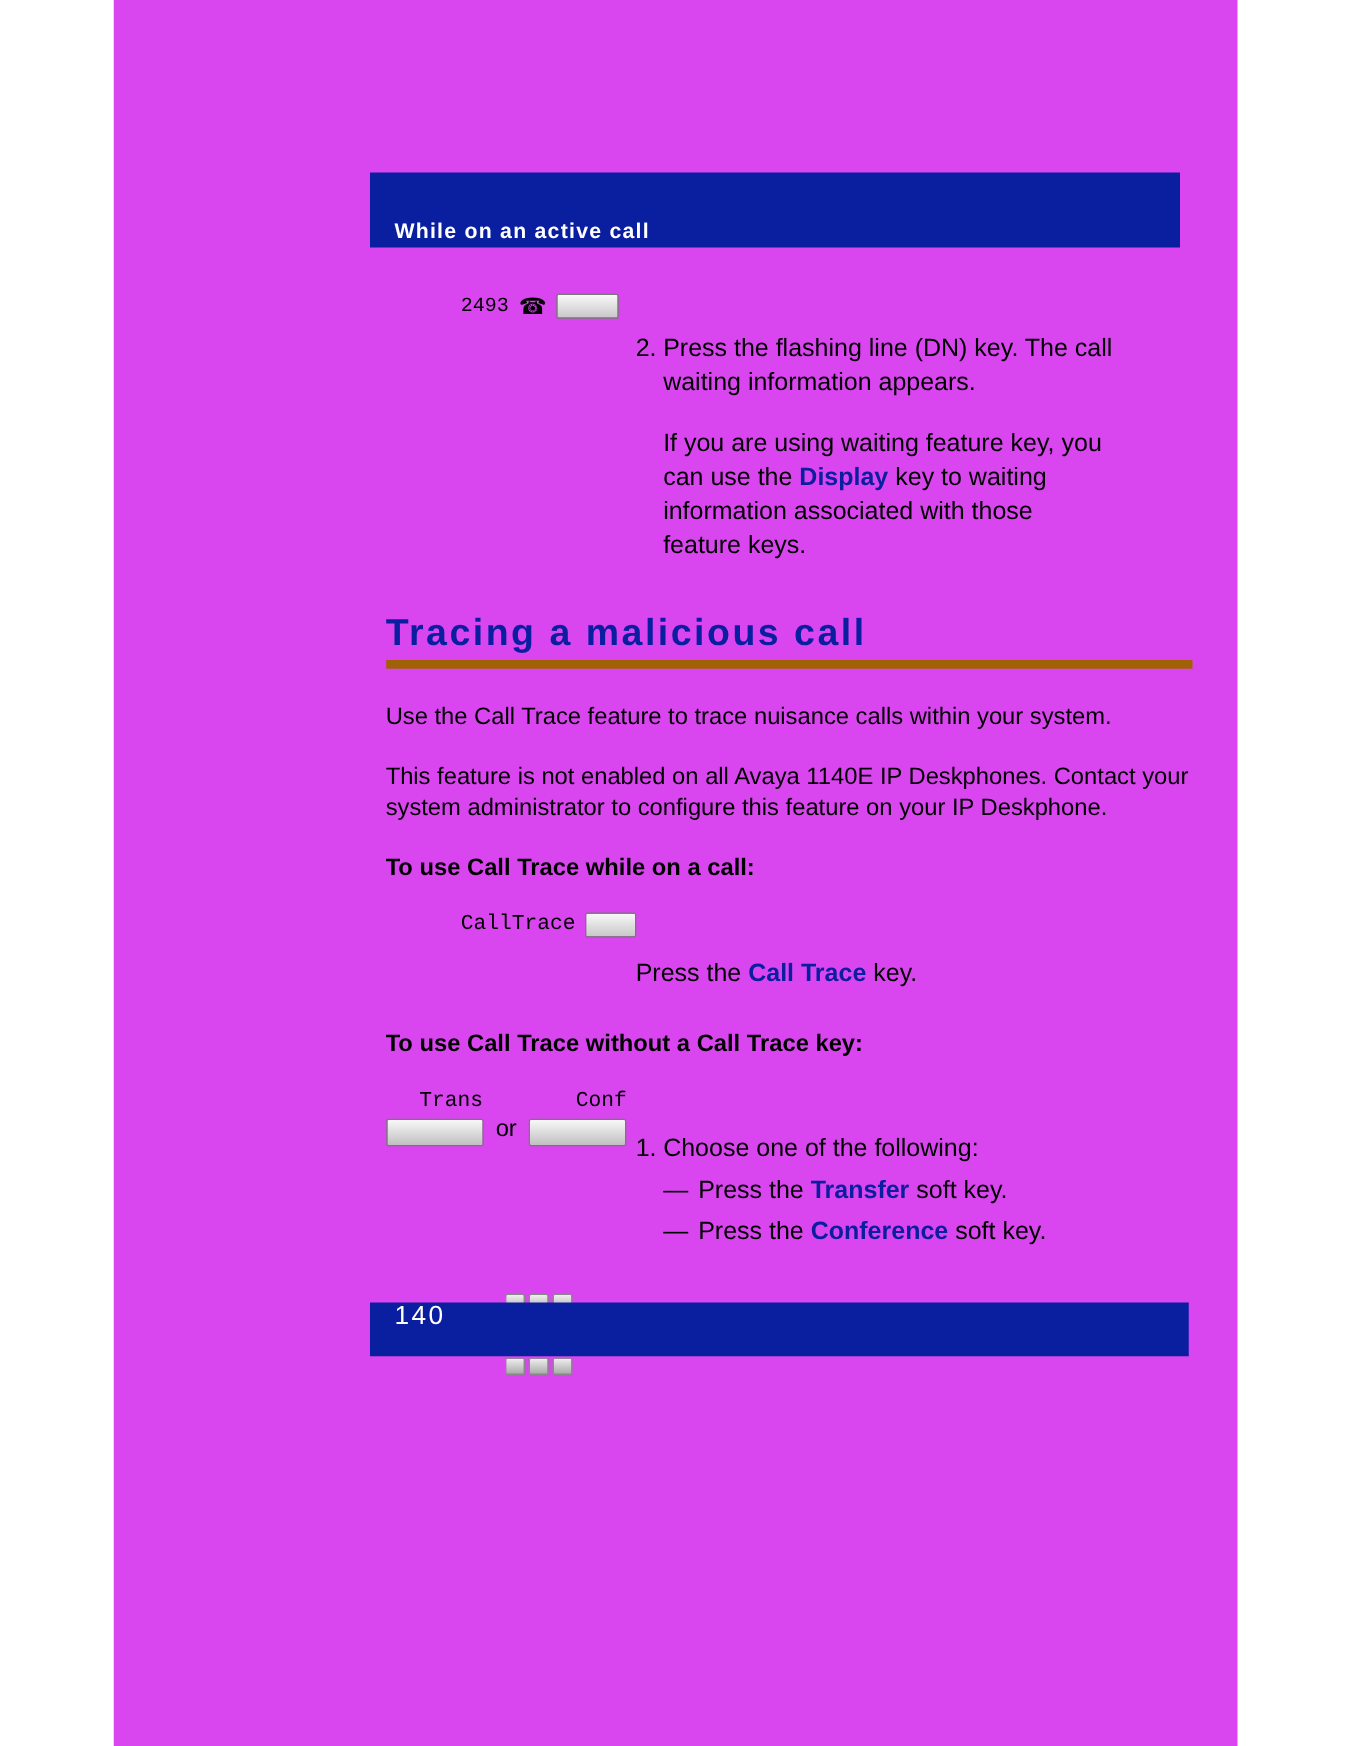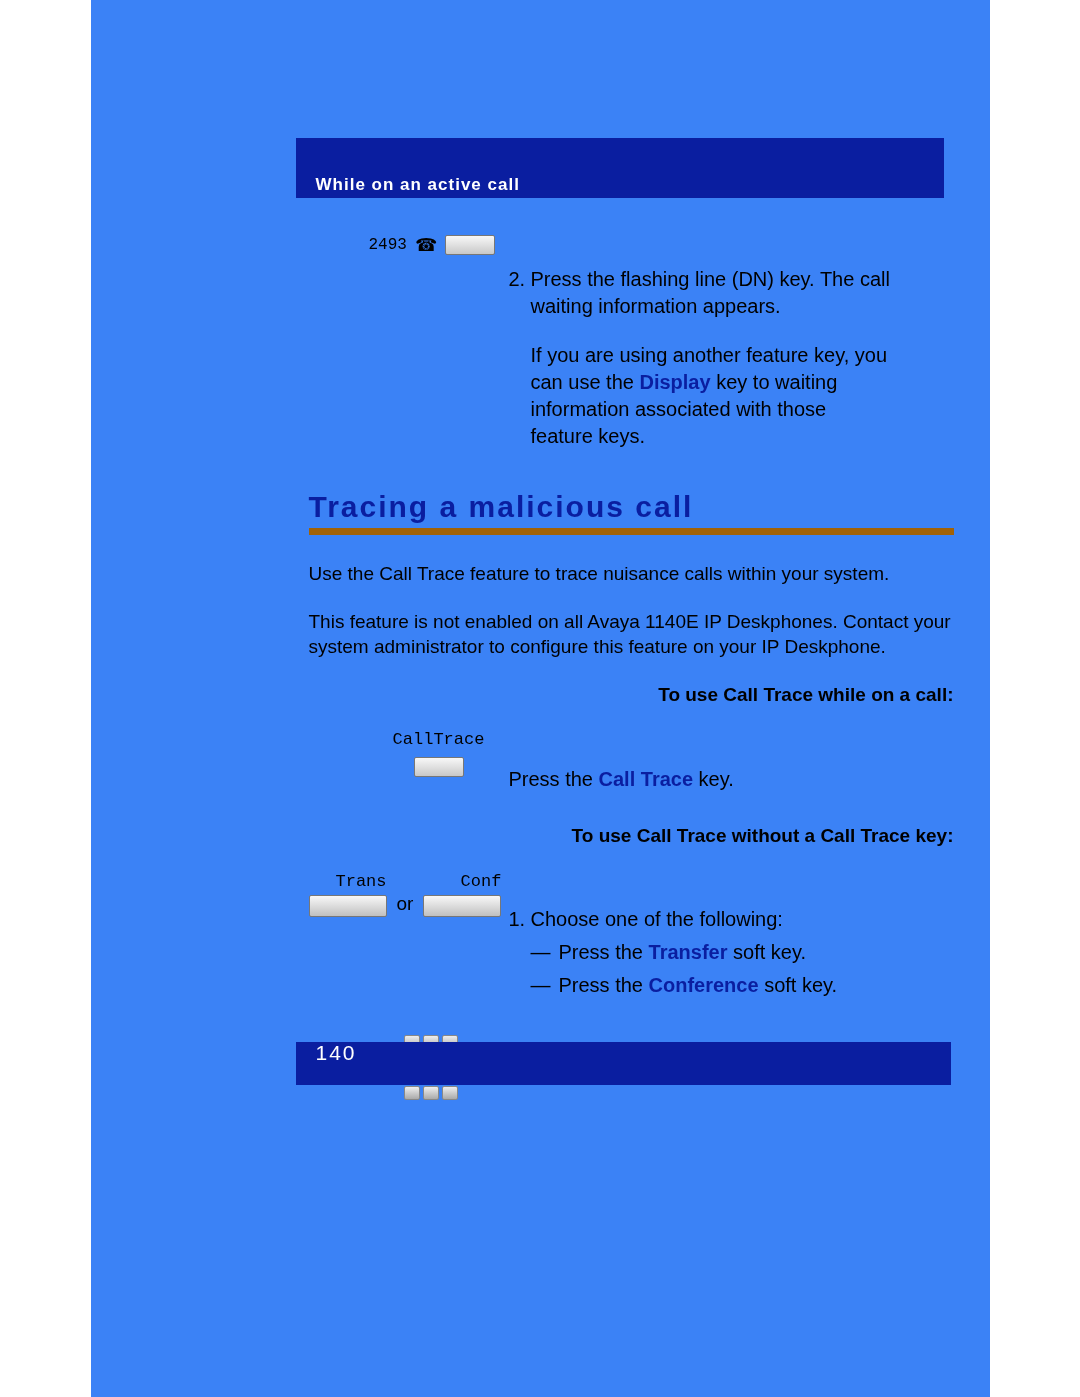--- a/index.html
+++ b/index.html
@@ -1,36 +1,36 @@
 <!DOCTYPE html>
 <html><head>
 <meta charset="utf-8">
 <style>
   html,body{margin:0;padding:0;background:#fff;font-family:Arial,Helvetica,sans-serif;color:#000;}
-  .page{width:899px;height:1397px;position:relative;margin:0 auto;background:#3b82f6;}
+  .page{width:899px;height:1397px;position:relative;margin:0 auto;background:#d946ef;}
   .header-bar{position:absolute;left:205px;top:138px;width:648px;height:60px;background:#0a1ea0;}
   .header-text{position:absolute;left:225px;top:175px;color:#fff;font-size:17px;font-weight:bold;letter-spacing:1px;}
   .footer-bar{position:absolute;left:205px;top:1042px;width:655px;height:43px;background:#0a1ea0;}
   .footer-text{position:absolute;left:225px;top:1041px;color:#fff;font-size:21px;font-weight:normal;letter-spacing:2px;}
   .body-area{position:absolute;left:218px;top:230px;width:645px;}
   .step-row{display:flex;align-items:flex-start;}
   .icon-col{width:200px;flex:0 0 200px;}
   .text-col{flex:1;font-size:20px;line-height:1.35;margin-top:36px;}
   .num{display:inline-block;width:22px;}
   .indent{margin-left:22px;}
   .blue-bold{color:#0a1ea0;font-weight:bold;}
   .section-title{color:#0a1ea0;font-size:30px;letter-spacing:2px;font-weight:bold;border-bottom:7px solid #a16207;padding-bottom:4px;margin-top:40px;margin-bottom:26px;}
   .para{font-size:19px;line-height:1.35;margin-bottom:22px;}
-  .bold{font-weight:bold;text-align:right;}
+  .bold{font-weight:bold;}
   
   .line-key{display:flex;align-items:center;gap:8px;margin-top:4px;margin-left:60px;}
   .dn-num{font-family:'Courier New',monospace;font-size:16px;}
   .phone-icon{font-size:18px;}
   .softkey-btn{display:inline-block;width:48px;height:18px;border:1px solid #777;background:linear-gradient(#f8f8f8,#c8c8c8);border-radius:2px;vertical-align:middle;}
-  .calltrace-group{display:flex;align-items:center;gap:8px;margin-left:60px;margin-top:0px;flex-direction:column;}
+  .calltrace-group{display:flex;align-items:center;gap:8px;margin-left:60px;margin-top:0px;}
   .ct-label{font-family:'Courier New',monospace;font-size:17px;}
   .trans-conf-group{display:flex;align-items:flex-end;gap:6px;margin-left:0px;margin-top:2px;}
   .tc-item{display:flex;flex-direction:column;align-items:flex-end;}
   .tc-label{font-family:'Courier New',monospace;font-size:17px;margin-bottom:4px;}
   .tc-btn{width:76px;height:20px;border:1px solid #777;background:linear-gradient(#f8f8f8,#c0c0c0);border-radius:2px;}
   .or-text{font-size:19px;margin:0 4px 2px 4px;}
   .dialpad{display:grid;grid-template-columns:repeat(3,16px);grid-template-rows:repeat(4,14px);gap:3px;margin-left:95px;margin-top:8px;}
   .dialpad div{background:linear-gradient(#eee,#aaa);border:1px solid #888;border-radius:2px;}
   .dash{display:inline-block;width:28px;}
 </style>
@@ -50,21 +50,21 @@
           <span class="dn-num">2493</span>
           <span class="phone-icon">☎</span>
           <span class="softkey-btn"></span>
         </div>
       </div>
       <div class="text-col">
         <div>
           <span class="num">2.</span><span>Press the flashing line (DN) key. The call</span>
         </div>
         <div class="indent">waiting information appears.</div>
-        <div class="indent" style="margin-top:22px;">If you are using another feature key, you</div>
+        <div class="indent" style="margin-top:22px;">If you are using waiting feature key, you</div>
         <div class="indent">
           <span>can use the </span><span class="blue-bold">Display</span><span> key to waiting</span>
         </div>
         <div class="indent">information associated with those</div>
         <div class="indent">feature keys.</div>
       </div>
     </div>
 
     <div class="section-title">Tracing a malicious call</div>
 

